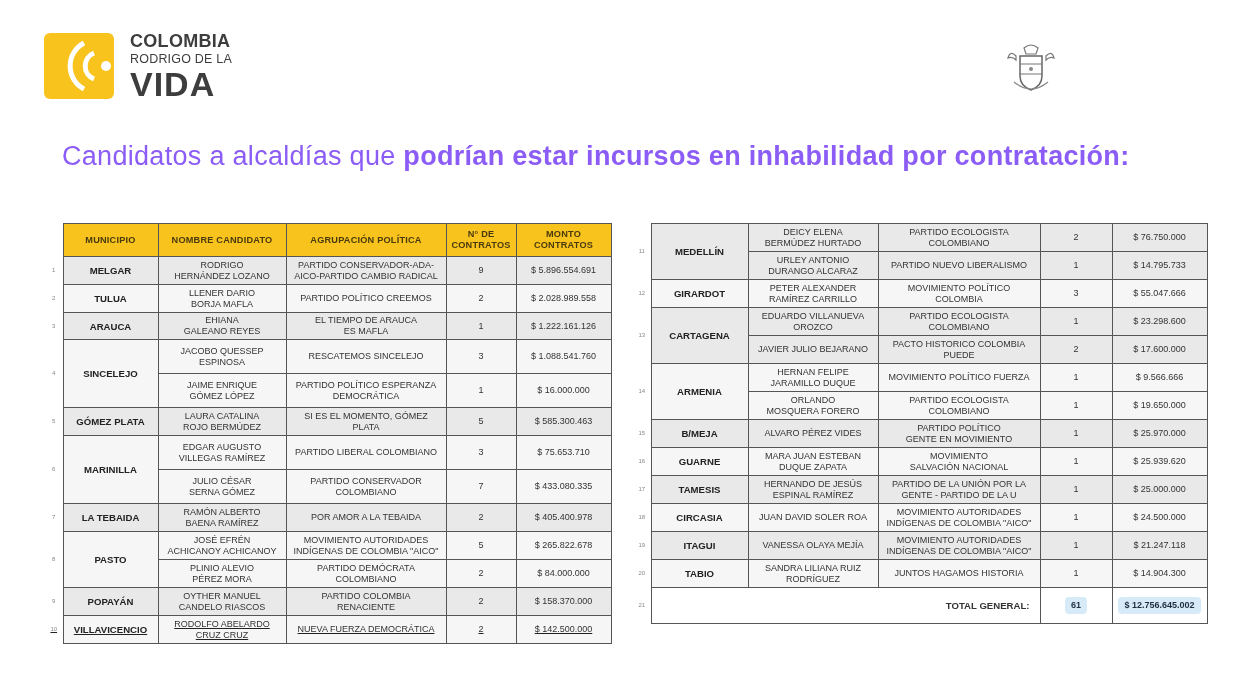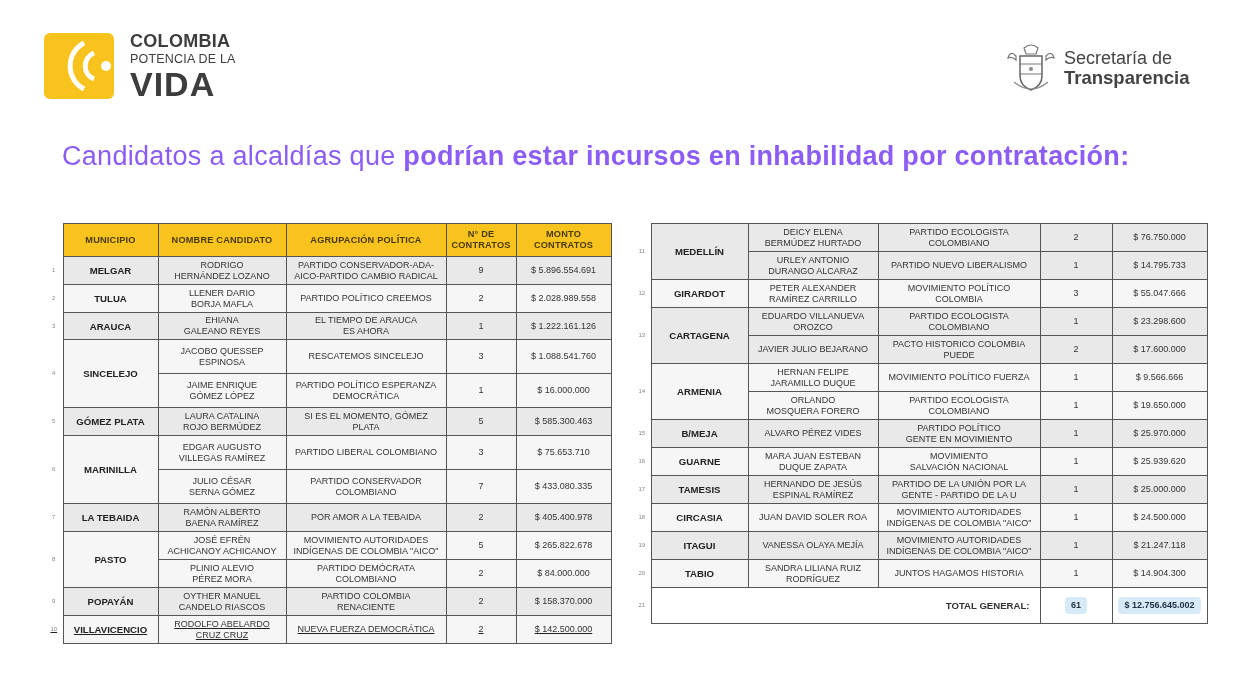--- a/index.html
+++ b/index.html
@@ -51,42 +51,38 @@
   <div class="logo-mark">
     <div class="sq"></div>
     <svg width="70" height="66" style="position:absolute;left:0;top:0">
       <path d="M40 10 A26 26 0 0 0 40 56" stroke="#fff" stroke-width="5" fill="none"></path>
       <path d="M50 20 A14 14 0 0 0 50 46" stroke="#fff" stroke-width="5" fill="none"></path>
       <circle cx="62" cy="33" r="5" fill="#fff"></circle>
     </svg>
   </div>
   <div class="logo-text">
     <div class="l1">COLOMBIA</div>
-    <div class="l2">POTENCIA DE LA</div>
+    <div class="l2">RODRIGO DE LA</div>
     <div class="l3">VIDA</div>
   </div>
 </div>
 
 <div class="logo-right">
   <div class="crest">
     <svg viewBox="0 0 50 52">
       <path d="M10 14 Q4 8 2 16 Q6 14 10 18 Z" fill="none" stroke="#777" stroke-width="1.2"></path>
       <path d="M40 14 Q46 8 48 16 Q44 14 40 18 Z" fill="none" stroke="#777" stroke-width="1.2"></path>
       <path d="M18 6 Q25 0 32 6 L30 12 L20 12 Z" fill="none" stroke="#777" stroke-width="1.2"></path>
       <path d="M14 14 L36 14 L36 34 Q36 44 25 48 Q14 44 14 34 Z" fill="none" stroke="#666" stroke-width="1.5"></path>
       <line x1="14" y1="22" x2="36" y2="22" stroke="#777" stroke-width="1"></line>
       <line x1="14" y1="32" x2="36" y2="32" stroke="#777" stroke-width="1"></line>
       <circle cx="25" cy="27" r="2" fill="#888"></circle>
       <path d="M8 40 Q25 54 42 40" fill="none" stroke="#888" stroke-width="1.2"></path>
     </svg>
   </div>
-  <div class="sec-text">
-    <div class="s1">Secretaría de</div>
-    <div class="s2">Transparencia</div>
-  </div>
 </div>
 
 <div class="title"><span>Candidatos a alcaldías que </span><b>podrían estar incursos en inhabilidad por contratación:</b></div>
 
 <table class="tbl" id="tbl-left">
   <thead>
     <tr style="height:33px">
       <td class="idx" style="background:#fff"></td>
       <th style="width:95px">MUNICIPIO</th>
       <th style="width:128px">NOMBRE CANDIDATO</th>
@@ -126,21 +122,21 @@
       </tr>
       <tr class="shade" style="height: 27px;">
         <td class="idx" rowspan="1">3</td>
         <td class="muni" rowspan="1" style="width:95px">ARAUCA</td>
         <td style="width:128px">
           <div>EHIANA</div>
           <div>GALEANO REYES</div>
         </td>
         <td style="width:160px">
           <div>EL TIEMPO DE ARAUCA</div>
-          <div>ES AHORA</div>
+          <div>ES MAFLA</div>
         </td>
         <td style="width:70px">1</td>
         <td class="money" style="width:95px">$ 1.222.161.126</td>
       </tr>
       <tr class="light" style="height: 34px;">
         <td class="idx" rowspan="2">4</td>
         <td class="muni" rowspan="2" style="width:95px">SINCELEJO</td>
         <td style="width:128px">
           <div>JACOBO QUESSEP</div>
           <div>ESPINOSA</div>

